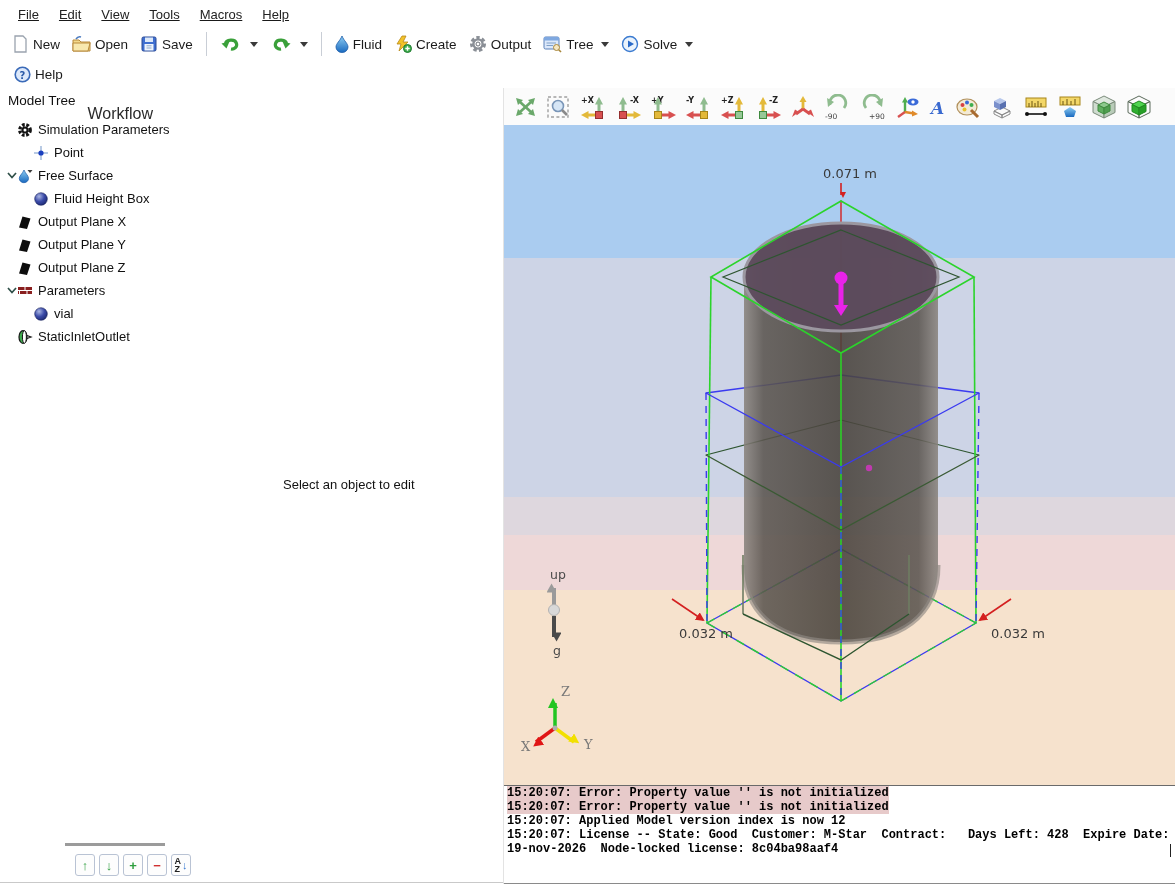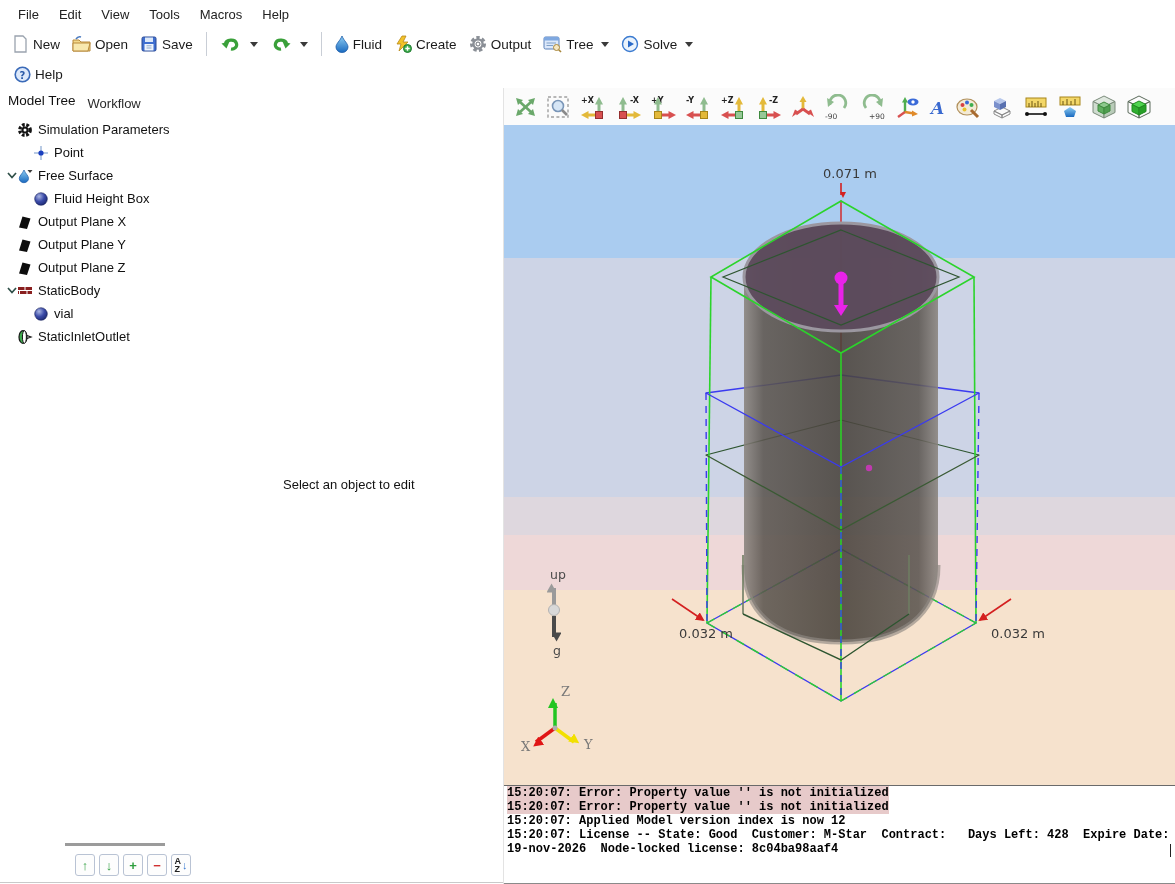--- a/index.html
+++ b/index.html
@@ -1,31 +1,31 @@
 <!DOCTYPE html>
 <html><head>
 <meta charset="utf-8">
 <style>
   * { margin:0; padding:0; box-sizing:border-box; }
   html,body { width:1175px; height:884px; overflow:hidden; background:#fff;
     font-family:"Liberation Sans","DejaVu Sans",sans-serif; color:#1a1a1a; }
   
-  #menubar { position:absolute; left:0; top:0; width:1175px; height:28px; display:flex; align-items:center; padding-left:8px; background:#fff; }
+  #menubar { position:absolute; left:0; top:0; width:1175px; height:28px; display:flex; align-items:center; padding-left:8px; background:#fff;text-decoration:underline; }
   .menu-item { padding:0 10px; font-size:13px; color:#222; cursor:default; }
   #toolbar { position:absolute; left:0; top:28px; width:1002px; height:32px; display:flex; align-items:center; padding-left:6px; background:#fff; }
   .tbtn { display:flex; align-items:center; gap:4px; font-size:13.5px; color:#1b1b1b; padding:3px 6px; border-radius:3px; }
   .tsep { width:1px; height:24px; background:#c9ced6; margin:0 7px; }
   .caret { width:0; height:0; border-left:4px solid transparent; border-right:4px solid transparent; border-top:5px solid #3a3a3a; margin:0 6px 0 2px; }
   .overflow-btn { position:absolute; right:8px; font-size:13px; font-weight:bold; color:#4b5086; letter-spacing:-1px; }
   #helprow { position:absolute; left:0; top:60px; width:1175px; height:28px; display:flex; align-items:center; padding-left:8px; background:#fff; }
   
   #sidebar { position:absolute; left:0; top:88px; width:503px; height:796px; background:#fff;text-align:right; }
   #tabs { position:absolute; left:8px; top:5px; display:flex; gap:12px; }
   .tab-active { font-size:13.5px; color:#111; }
-  .tab-idle { font-size:13px; color:#2a2a2a; margin-top:3px; }
+  .tab-idle { font-size:16px; color:#2a2a2a; margin-top:12px; }
   #tree { position:absolute; left:0; top:30px; width:480px; }
   .trow { position:relative; height:23px; display:flex; align-items:center; font-size:13px; color:#111; }
   .trow .lbl { margin-left:5px; }
   .ind1 { padding-left:17px; }
   .ind2 { padding-left:33px; }
   .chev { position:absolute; left:6px; top:5px; }
   .ticon { width:16px; height:16px; flex:0 0 16px; }
   #empty-state { position:absolute; left:283px; top:477px; font-size:13px; color:#111; }
   #list-divider { position:absolute; left:65px; top:843px; width:100px; height:3px; background:#9b9b9b; }
   #btnrow { position:absolute; left:75px; top:854px; display:flex; gap:4px; }
@@ -262,21 +262,21 @@
           </svg></span>
       <span class="ticon"><svg width="16" height="16">
             <g fill="#8a1f1f">
               <rect x="1" y="4" width="6.5" height="3"></rect>
               <rect x="8.5" y="4" width="6.5" height="3"></rect>
               <rect x="3" y="8" width="6.5" height="3"></rect>
               <rect x="10.5" y="8" width="4.5" height="3"></rect>
               <rect x="1" y="8" width="1" height="3"></rect>
             </g>
           </svg></span>
-      <span class="lbl">StaticBody</span>
+      <span class="lbl">Parameters</span>
     </div>
     <div class="trow ind2">
       <span class="ticon"><svg width="16" height="16">
             <circle cx="8" cy="8" r="6.3" fill="url(#gSphere)" stroke="#16205a" stroke-width="0.6"></circle>
           </svg></span>
       <span class="lbl">vial</span>
     </div>
     <div class="trow ind1">
       <span class="ticon"><svg width="16" height="16">
             <ellipse cx="6" cy="8" rx="4" ry="6.3" fill="#3fae4f" stroke="#141414" stroke-width="1.2"></ellipse>

